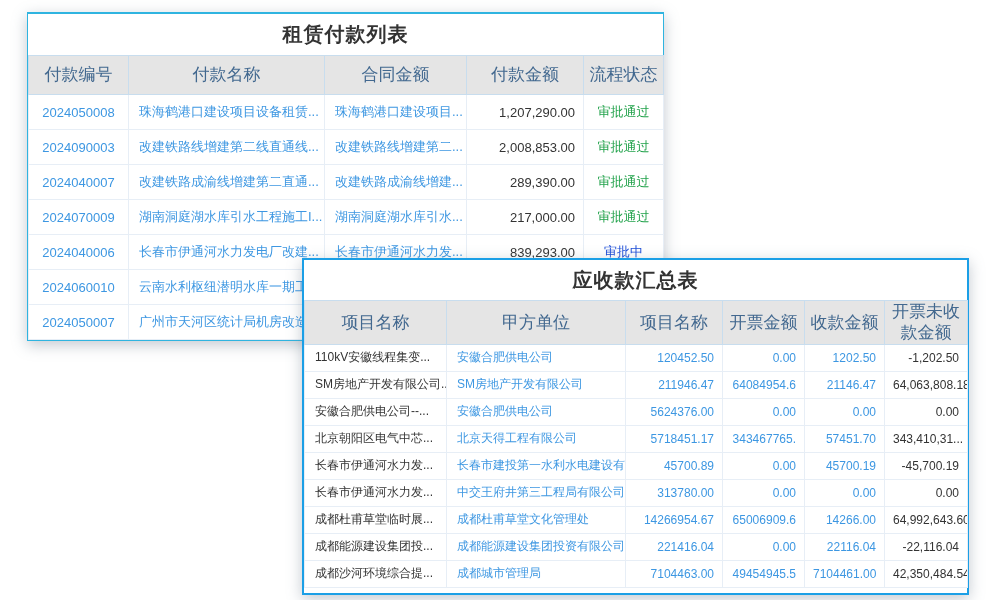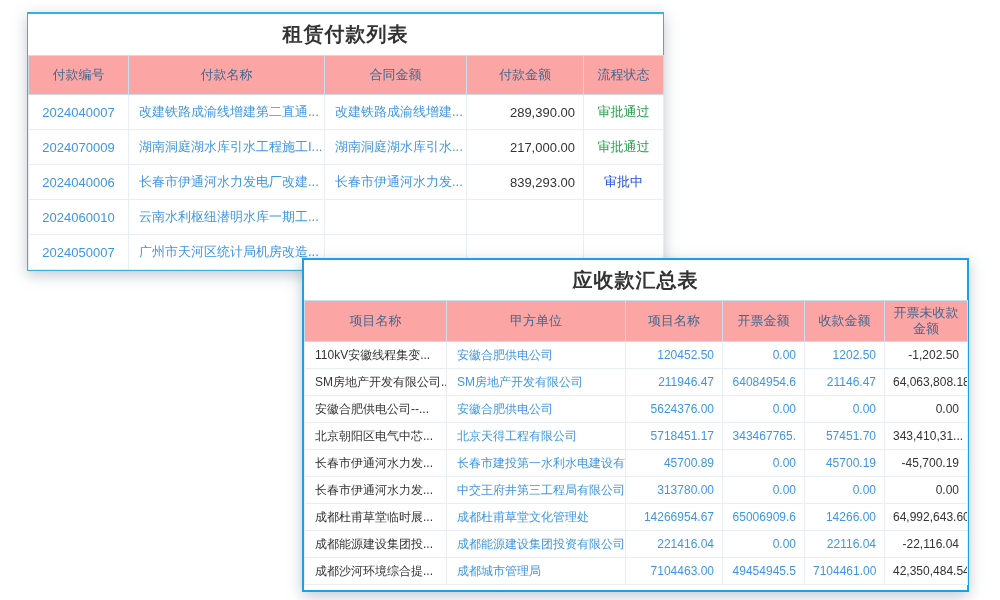--- a/index.html
+++ b/index.html
@@ -26,21 +26,21 @@
     padding-bottom:5px;
   }
   .tbl-title{
     text-align:center;font-weight:bold;color:#333;
     font-size:20px;letter-spacing:1px;
   }
   .t1 .tbl-title{height:41px;line-height:41px;border-radius:15px;}
   .t2 .tbl-title{height:40px;line-height:40px;}
   table{border-collapse:collapse;table-layout:fixed;width:100%;}
   th{
-    background:#fca5a5;color:#42688f;font-weight:normal;font-size:13px;
+    background:#e5e5e5;color:#42688f;font-weight:normal;font-size:17px;
     border:1px solid #c8ddee;padding:0 4px;line-height:1.25;
   }
   .t1 th{height:38px;}
   .t2 th{height:40px;}
   td{
     border:1px solid #e7eef6;font-size:13px;color:#333;
     overflow:hidden;white-space:nowrap;
   }
   .t1 td{height:34px;}
   .t2 td{height:26px;font-size:12px;}
@@ -66,20 +66,34 @@
       <tr>
         <th>付款编号</th>
         <th>付款名称</th>
         <th>合同金额</th>
         <th>付款金额</th>
         <th>流程状态</th>
       </tr>
     </thead>
     <tbody id="lease-body">
         <tr>
+          <td class="ac link">2024050008</td>
+          <td class="al link">珠海鹤港口建设项目设备租赁...</td>
+          <td class="al link">珠海鹤港口建设项目...</td>
+          <td class="ar">1,207,290.00</td>
+          <td class="ac" style="color: rgb(34, 162, 75);">审批通过</td>
+        </tr>
+        <tr>
+          <td class="ac link">2024090003</td>
+          <td class="al link">改建铁路线增建第二线直通线...</td>
+          <td class="al link">改建铁路线增建第二...</td>
+          <td class="ar">2,008,853.00</td>
+          <td class="ac" style="color: rgb(34, 162, 75);">审批通过</td>
+        </tr>
+        <tr>
           <td class="ac link">2024040007</td>
           <td class="al link">改建铁路成渝线增建第二直通...</td>
           <td class="al link">改建铁路成渝线增建...</td>
           <td class="ar">289,390.00</td>
           <td class="ac" style="color: rgb(34, 162, 75);">审批通过</td>
         </tr>
         <tr>
           <td class="ac link">2024070009</td>
           <td class="al link">湖南洞庭湖水库引水工程施工I...</td>
           <td class="al link">湖南洞庭湖水库引水...</td>

